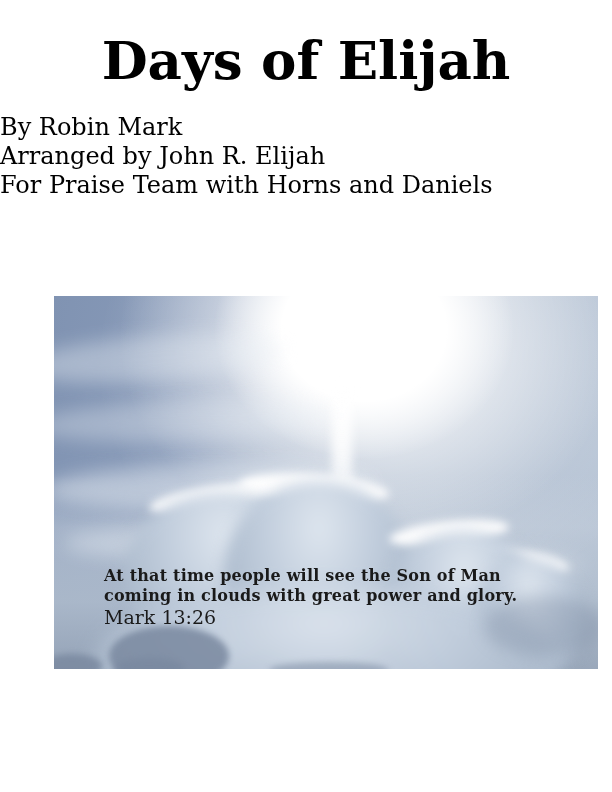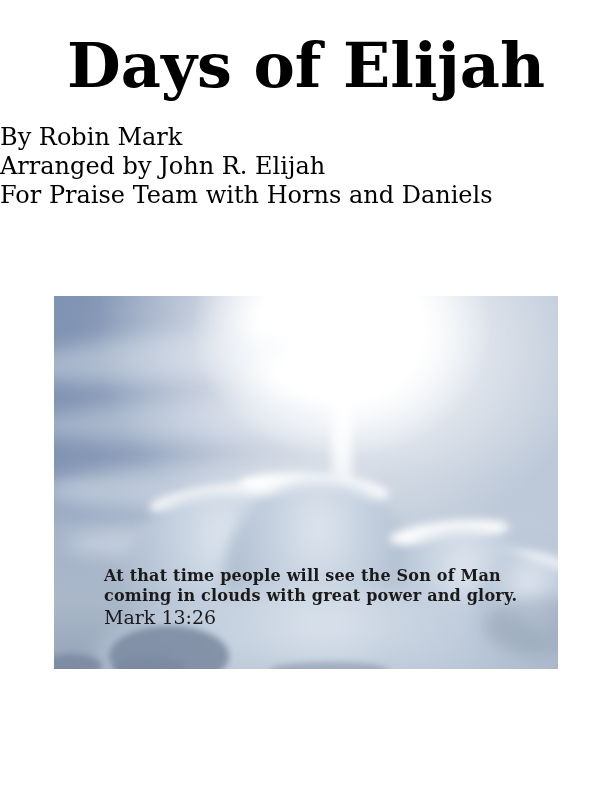--- a/index.html
+++ b/index.html
@@ -22,38 +22,38 @@
     margin:0 auto;
     background:var(--page-bg);
     overflow:hidden;
     color:var(--ink);
   }
 
   
   .title{
     margin-top:30px;
     text-align:center;
-    font-size:62px;
+    font-size:53px;
     font-weight:bold;
     letter-spacing:0px;
     line-height:1.15;
     font-family:"DejaVu Serif", serif;
   }
   .subtitles{
     margin-top:22px;
     font-size:24px;
     line-height:29px;
     font-family:"DejaVu Serif", serif;
   }
 
   
   .photo{
     position:absolute;
     left:54px; top:296px;
-    width:504px; height:373px;
+    width:544px; height:373px;
     overflow:hidden;
     background:
       
       radial-gradient(ellipse 150px 130px at 57% 9%, rgba(255,255,255,1) 0%, rgba(255,255,255,1) 55%, rgba(255,255,255,0) 100%),
       radial-gradient(ellipse 250px 215px at 58% 11%, rgba(255,255,255,0.85) 0%, rgba(255,255,255,0.45) 55%, rgba(255,255,255,0) 100%),
       radial-gradient(ellipse 420px 360px at 62% 18%, rgba(255,255,255,0.5) 0%, rgba(255,255,255,0) 70%),
       
       linear-gradient(to bottom, rgba(185,197,212,0) 48%, rgba(192,203,217,0.55) 62%, rgba(176,189,205,0.85) 82%, rgba(150,164,183,0.9) 100%),
       
       linear-gradient(100deg, var(--sky-dark) 0%, #8a9cba 28%, var(--sky-mid) 55%, var(--sky-light) 100%);

